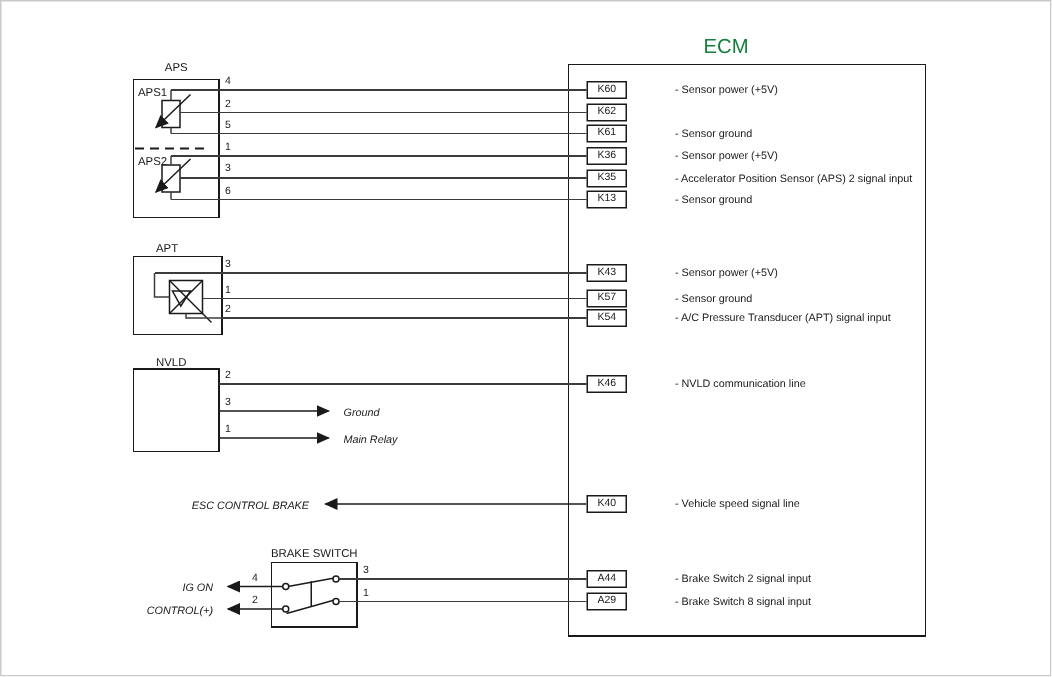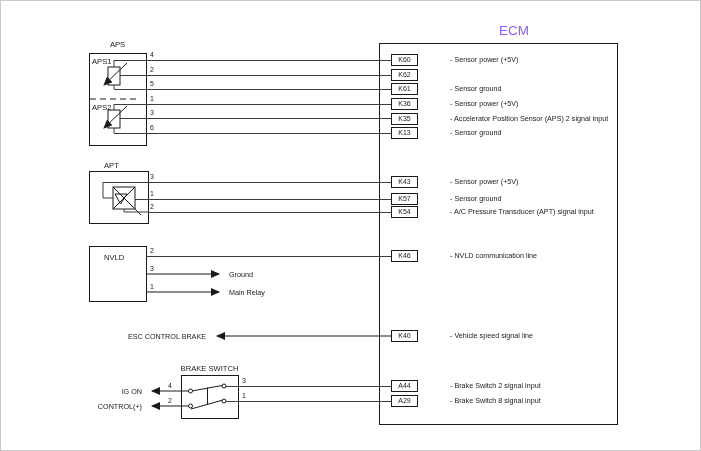--- a/index.html
+++ b/index.html
@@ -2,26 +2,26 @@
 <html><head>
 <meta charset="utf-8">
 <style>
   html,body{margin:0;padding:0;background:#fff;}
   #stage{
     position:relative;width:701px;height:451px;background:#fff;
     border:1px solid #c9c9c9;box-sizing:border-box;overflow:hidden;
     font-family:"Liberation Sans",sans-serif;color:#1a1a1a;
   }
   #wires{position:absolute;left:0;top:0;}
-  .lbl{position:absolute;font-size:7.2px;line-height:9px;white-space:nowrap;color:#1a1a1a;}
+  .lbl{position:absolute;font-size:7.2px;line-height:9px;white-space:nowrap;color:#1a1a1a;font-style:italic;}
   .ttl{position:absolute;font-size:7.6px;line-height:9px;white-space:nowrap;color:#1a1a1a;}
   .ctr{text-align:center;}
   .num{position:absolute;font-size:7px;line-height:8px;white-space:nowrap;color:#1a1a1a;}
-  .ecm-title{position:absolute;left:394px;top:22px;width:238px;text-align:center;
-    font-size:13.5px;line-height:15px;color:#8b5cf6;}
+  .ecm-title{position:absolute;left:364px;top:22px;width:238px;text-align:center;
+    font-size:13.5px;line-height:15px;color:#15803d;}
   .pinbox{position:absolute;left:390px;width:25px;height:10px;border:1px solid #1a1a1a;
     font-size:7px;line-height:10px;text-align:center;background:#fff;overflow:hidden;}
   .pindesc{position:absolute;left:421px;height:12px;font-size:7.2px;line-height:12px;white-space:nowrap;margin-left:28px;}
 </style>
 </head>
 <body>
 
 <div id="stage">
 
   <svg id="wires" width="701" height="451" viewBox="0 0 701 451">
@@ -146,21 +146,21 @@
   <div class="num" style="left:149px;top:78.5px">5</div>
   <div class="num" style="left:149px;top:93.5px">1</div>
   <div class="num" style="left:149px;top:108px">3</div>
   <div class="num" style="left:149px;top:122.5px">6</div>
 
   <div class="ttl" style="left:103px;top:160px">APT</div>
   <div class="num" style="left:149px;top:171.5px">3</div>
   <div class="num" style="left:149px;top:188.5px">1</div>
   <div class="num" style="left:149px;top:201.5px">2</div>
 
-  <div class="ttl" style="left:103px;top:252px">NVLD</div>
+  <div class="ttl" style="left:103px;top:236px">NVLD</div>
   <div class="num" style="left:149px;top:245.5px">2</div>
   <div class="num" style="left:149px;top:263.5px">3</div>
   <div class="num" style="left:149px;top:281.5px">1</div>
   <div class="lbl" style="left:228px;top:269px">Ground</div>
   <div class="lbl" style="left:228px;top:287px">Main Relay</div>
 
   <div class="lbl" style="right:494px;top:331px">ESC CONTROL BRAKE</div>
 
   <div class="ttl ctr" style="left:178px;top:363px;width:61px;position:absolute">BRAKE SWITCH</div>
   <div class="num" style="left:241px;top:375.5px">3</div>

